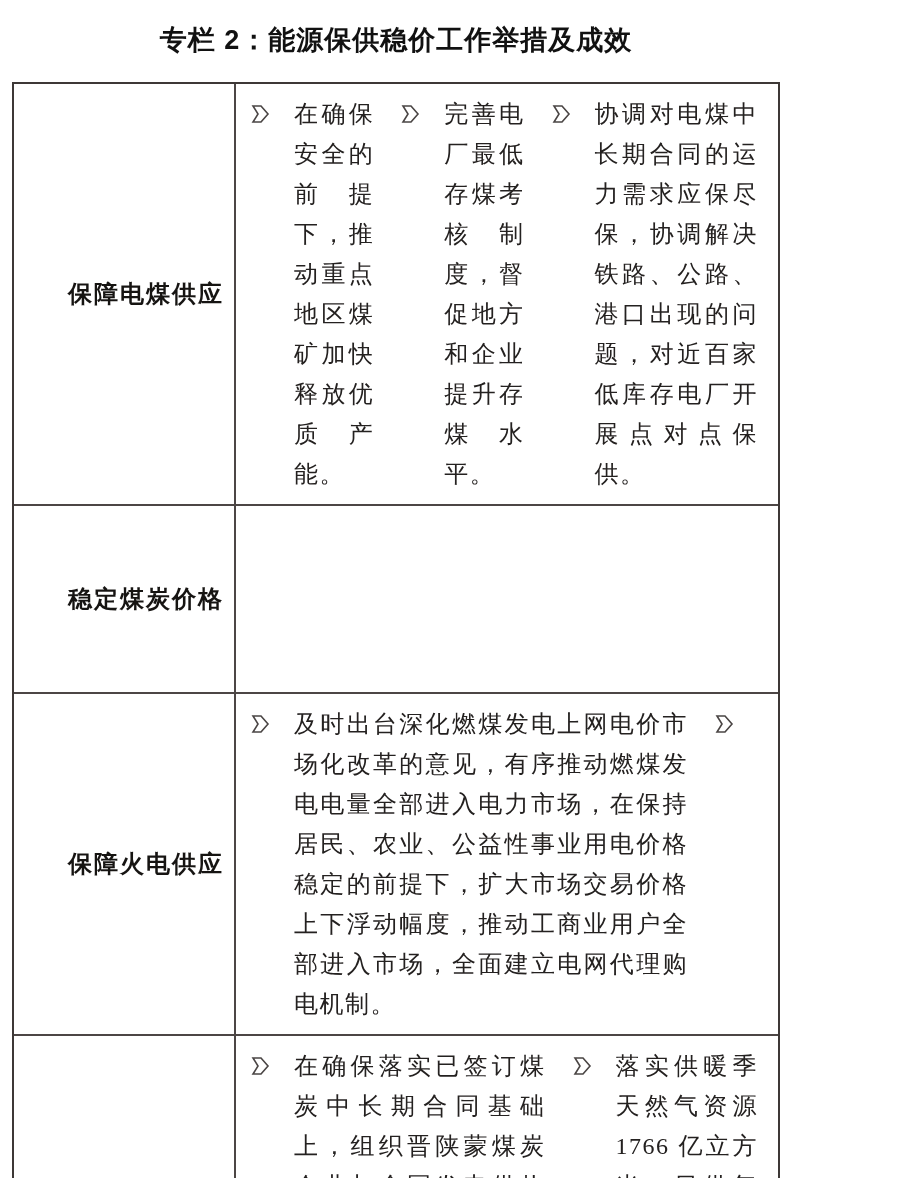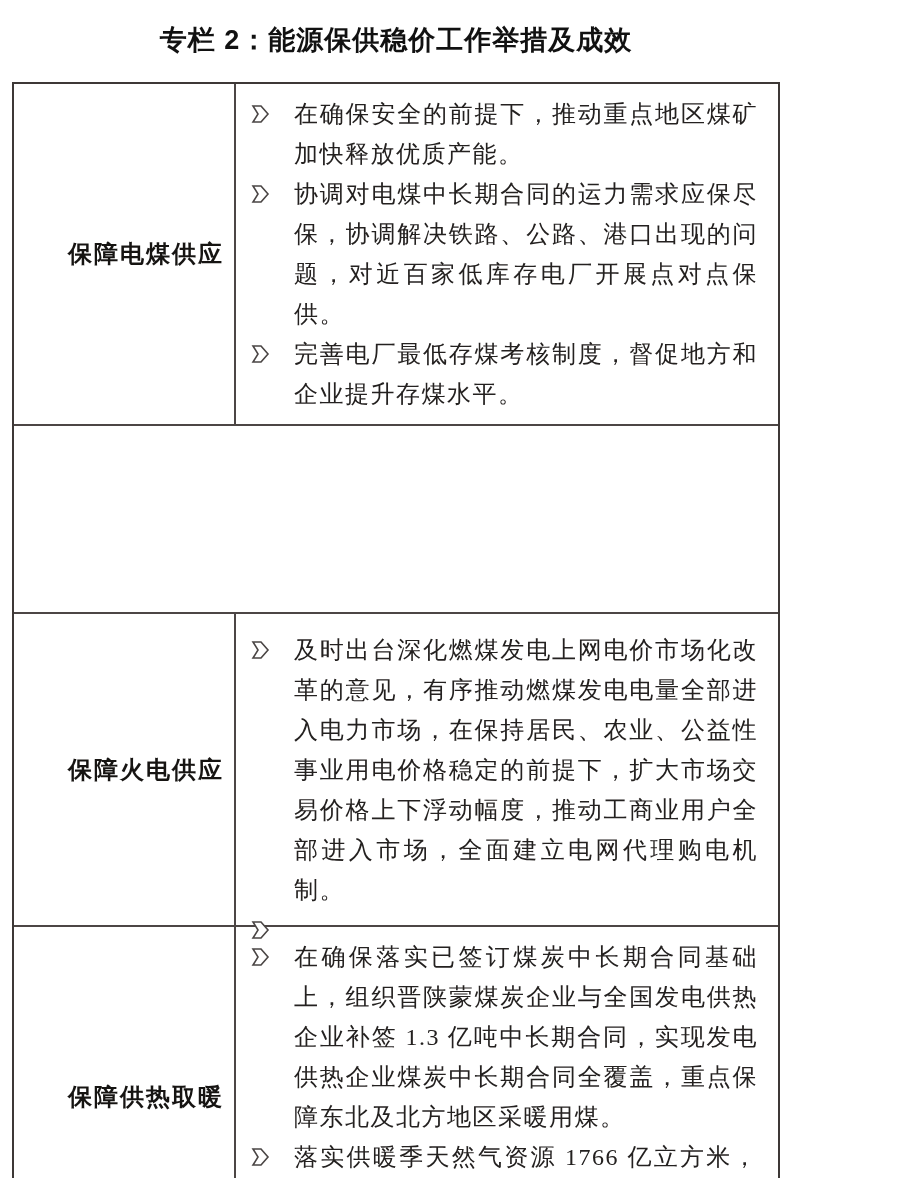--- a/index.html
+++ b/index.html
@@ -49,21 +49,21 @@
     letter-spacing: 2px;
     color: #161412;
     text-align: center;
     padding: 4px 6px;
     margin-left: 44px;
   }
 
   .content-cell {
     flex: 1 1 auto;
     display: flex;
-    flex-direction: column;
+    flex-direction: row;
     justify-content: center;
     padding: 10px 8px 10px 0;
   }
 
   .item {
     position: relative;
     padding: 0 12px 0 58px;
     font-size: 24px;
     line-height: 40px;
     letter-spacing: 1.5px;
@@ -101,35 +101,36 @@
     </span>
     <span class="item-text">在确保安全的前提下，推动重点地区煤矿加快释放优质产能。</span>
   </div>
 
   <div class="item">
     <span class="bullet">
       <svg width="19" height="22" viewBox="0 0 19 22" aria-hidden="true">
         <path d="M2 3 L10 3 L17 11 L10 19 L2 19 L7 11 Z" fill="#ffffff" stroke="#4a4544" stroke-width="1.6" stroke-linejoin="miter"></path>
       </svg>
     </span>
-    <span class="item-text">协调对电煤中长期合同的运力需求应保尽保，协调解决铁路、公路、港口出现的问题，对近百家低库存电厂开展点对点保供。</span>
+    <span class="item-text">完善电厂最低存煤考核制度，督促地方和企业提升存煤水平。</span>
   </div>
 
   <div class="item">
     <span class="bullet">
       <svg width="19" height="22" viewBox="0 0 19 22" aria-hidden="true">
         <path d="M2 3 L10 3 L17 11 L10 19 L2 19 L7 11 Z" fill="#ffffff" stroke="#4a4544" stroke-width="1.6" stroke-linejoin="miter"></path>
       </svg>
     </span>
-    <span class="item-text">完善电厂最低存煤考核制度，督促地方和企业提升存煤水平。</span>
+    <span class="item-text">协调对电煤中长期合同的运力需求应保尽保，协调解决铁路、公路、港口出现的问题，对近百家低库存电厂开展点对点保供。</span>
   </div>
 </div>
   </div>
 
   <div class="row">
+    <div class="label-cell">稳定煤炭价格</div>
   </div>
 
   <div class="row">
     <div class="label-cell">保障火电供应</div>
     <div class="content-cell">
   <div class="item">
     <span class="bullet">
       <svg width="19" height="22" viewBox="0 0 19 22" aria-hidden="true">
         <path d="M2 3 L10 3 L17 11 L10 19 L2 19 L7 11 Z" fill="#ffffff" stroke="#4a4544" stroke-width="1.6" stroke-linejoin="miter"></path>
       </svg>

